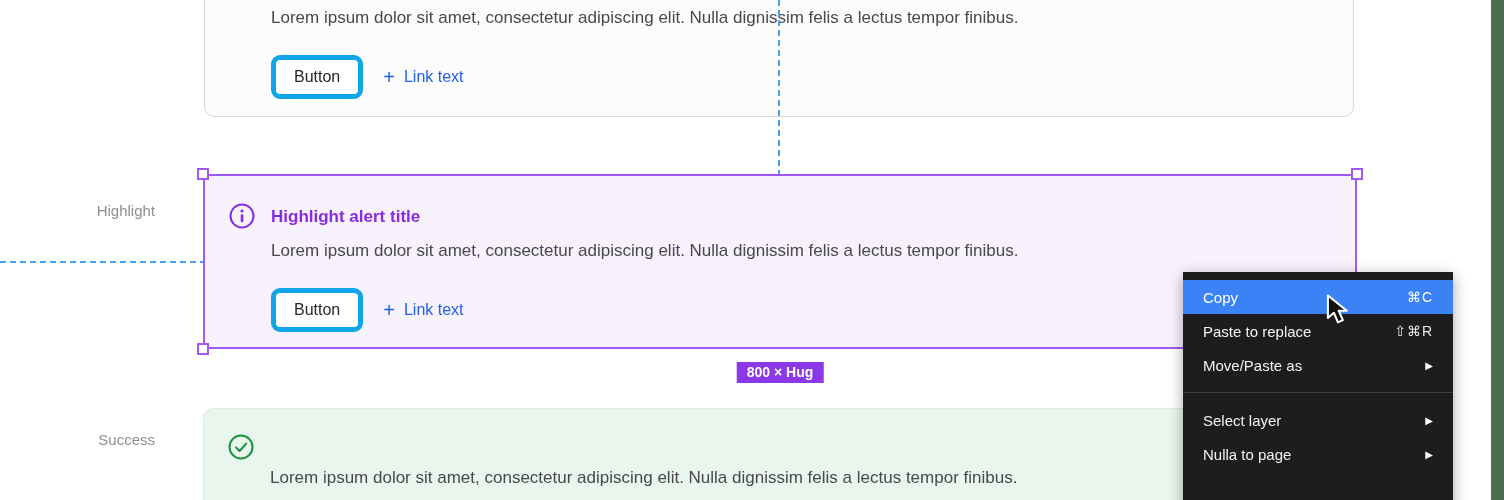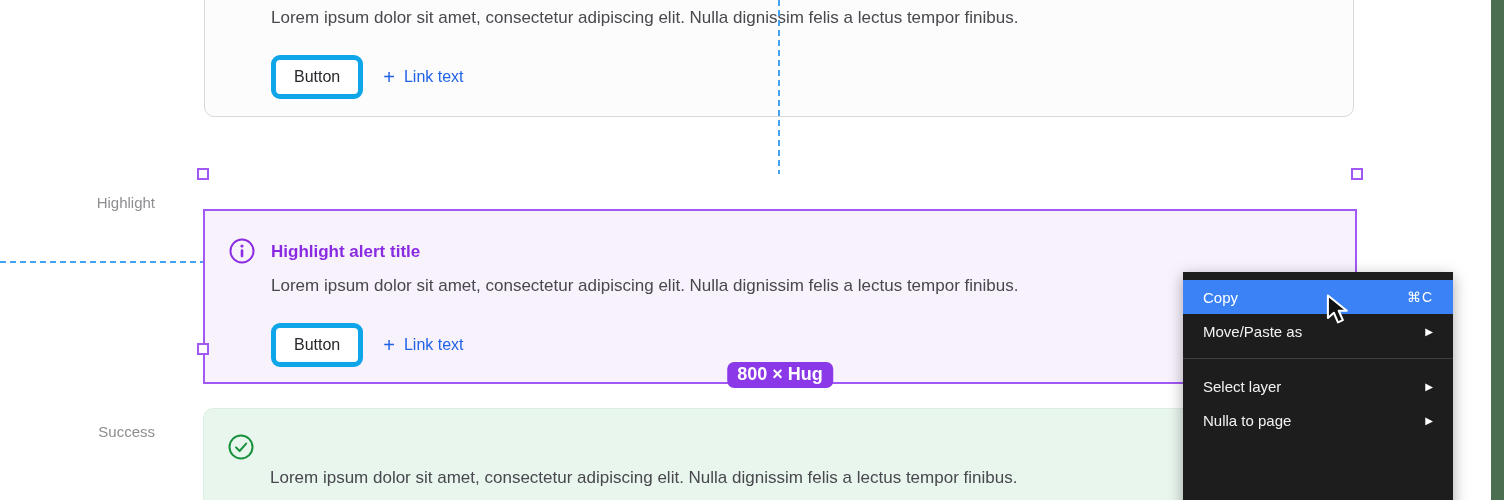--- a/index.html
+++ b/index.html
@@ -5,59 +5,59 @@
   * { margin:0; padding:0; box-sizing:border-box; }
   html,body { width:1504px; height:500px; overflow:hidden; background:#ffffff;
               font-family:"Liberation Sans", sans-serif; }
   .stage { position:relative; width:1504px; height:500px; overflow:hidden; background:#fff;padding-left:16px; }
 
   
   .alert-card { position:absolute; left:204px; width:1150px; }
   .card-default { top:-58px; height:175px; background:#fcfcfc;
                   border:1px solid #d8d8d8; border-radius:10px; }
   .card-highlight { left:203px; top:174px; width:1154px; height:175px;
-                    background:#f8f2fd; border:2px solid #a258f5;margin-top:35px; }
+                    background:#f8f2fd; border:2px solid #a258f5; }
   .card-success { left:203px; top:408px; width:1154px; height:140px;
                   background:#e9f6ee; border:1px solid #dcefe2;
                   border-radius:10px 10px 0 0; border-bottom:none; }
 
   .alert-icon { position:absolute; left:24px; top:27px; width:26px; height:26px; }
   .alert-title { position:absolute; left:66px; top:28px; font-size:17px; font-weight:700; line-height:26px; }
   .title-purple { color:#8a2be2; }
   .title-green  { color:#17913c; }
   .alert-body { position:absolute; left:66px; top:63px; font-size:17px; line-height:24px;
                 color:#48484e; white-space:nowrap; }
   .alert-actions { position:absolute; left:66px; top:112px; display:flex; align-items:center; gap:20px; }
   .alert-btn { display:inline-block; padding:8px 18px; background:#ffffff; border:5px solid #0ea5e9;
                border-radius:9px; font-size:16px; color:#27272b; cursor:default; }
   .alert-link { display:flex; align-items:center; gap:9px; color:#2162e8; font-size:16px; font-weight:500; }
   .alert-link .plus { font-size:20px; font-weight:400; line-height:16px; }
 
   
   .cv-label { position:absolute; left:0; width:155px; text-align:right;
-              font-size:15px; color:#8d8d92; }
+              font-size:15px; color:#8d8d92;margin-top:8px; }
   .label-highlight { top:194px; }
   .label-success  { top:423px; }
 
   
   .guide-v { position:absolute; left:778px; top:0; width:2px; height:174px;
              background:repeating-linear-gradient(180deg,#45a2f1 0 6px,transparent 6px 10px); }
   .guide-h { position:absolute; left:0; top:261px; width:203px; height:2px;
              background:repeating-linear-gradient(90deg,#45a2f1 0 6px,transparent 6px 10px); }
 
   
   .handle { position:absolute; width:12px; height:12px; background:#ffffff;
             border:2px solid #a258f5; }
   .h-tl { left:197px; top:168px; }   .h-tr { left:1351px; top:168px; }
   .h-bl { left:197px; top:343px; }   .h-br { left:1351px; top:343px; }
 
   
   .size-badge { position:absolute; left:780px; top:362px; transform:translateX(-50%);
-                background:#8a38e8; color:#fff; font-size:18px; font-weight:700;
-                padding:2px 10px 3px; border-radius:7px; white-space:nowrap; }
+                background:#8a38e8; color:#fff; font-size:14px; font-weight:700;
+                padding:2px 10px 3px; border-radius:0; white-space:nowrap; }
 
   
   .ctx-menu { position:absolute; left:1183px; top:272px; width:270px; height:240px;
               background:#1d1d1d; padding-top:8px; box-shadow:0 4px 14px rgba(0,0,0,.35); }
   .menu-item { height:34px; display:flex; align-items:center; justify-content:space-between;
                padding:0 20px; font-size:15px; color:#f2f2f2; cursor:default; }
   .menu-item.selected { background:#3b82f6; color:#ffffff; }
   .mi-shortcut { color:#e8e8e8; font-size:14px; letter-spacing:1px; }
   .menu-item.selected .mi-shortcut { color:#ffffff; }
   .mi-arrow { color:#ffffff; font-size:10px; }
@@ -124,20 +124,24 @@
     </span>
     <div class="alert-body" style="top:57px;">Lorem ipsum dolor sit amet, consectetur adipiscing elit. Nulla dignissim felis a lectus tempor finibus.</div>
   </div>
 
   <div class="ctx-menu">
     <div class="menu-item selected">
       <span class="mi-label">Copy</span>
       <span class="mi-shortcut">⌘C</span>
     </div>
     <div class="menu-item">
+      <span class="mi-label">Paste to replace</span>
+      <span class="mi-shortcut">⇧⌘R</span>
+    </div>
+    <div class="menu-item">
       <span class="mi-label">Move/Paste as</span>
       <span class="mi-arrow">▶</span>
     </div>
     <div class="menu-sep"></div>
     <div class="menu-item">
       <span class="mi-label">Select layer</span>
       <span class="mi-arrow">▶</span>
     </div>
     <div class="menu-item">
       <span class="mi-label">Nulla to page</span>

